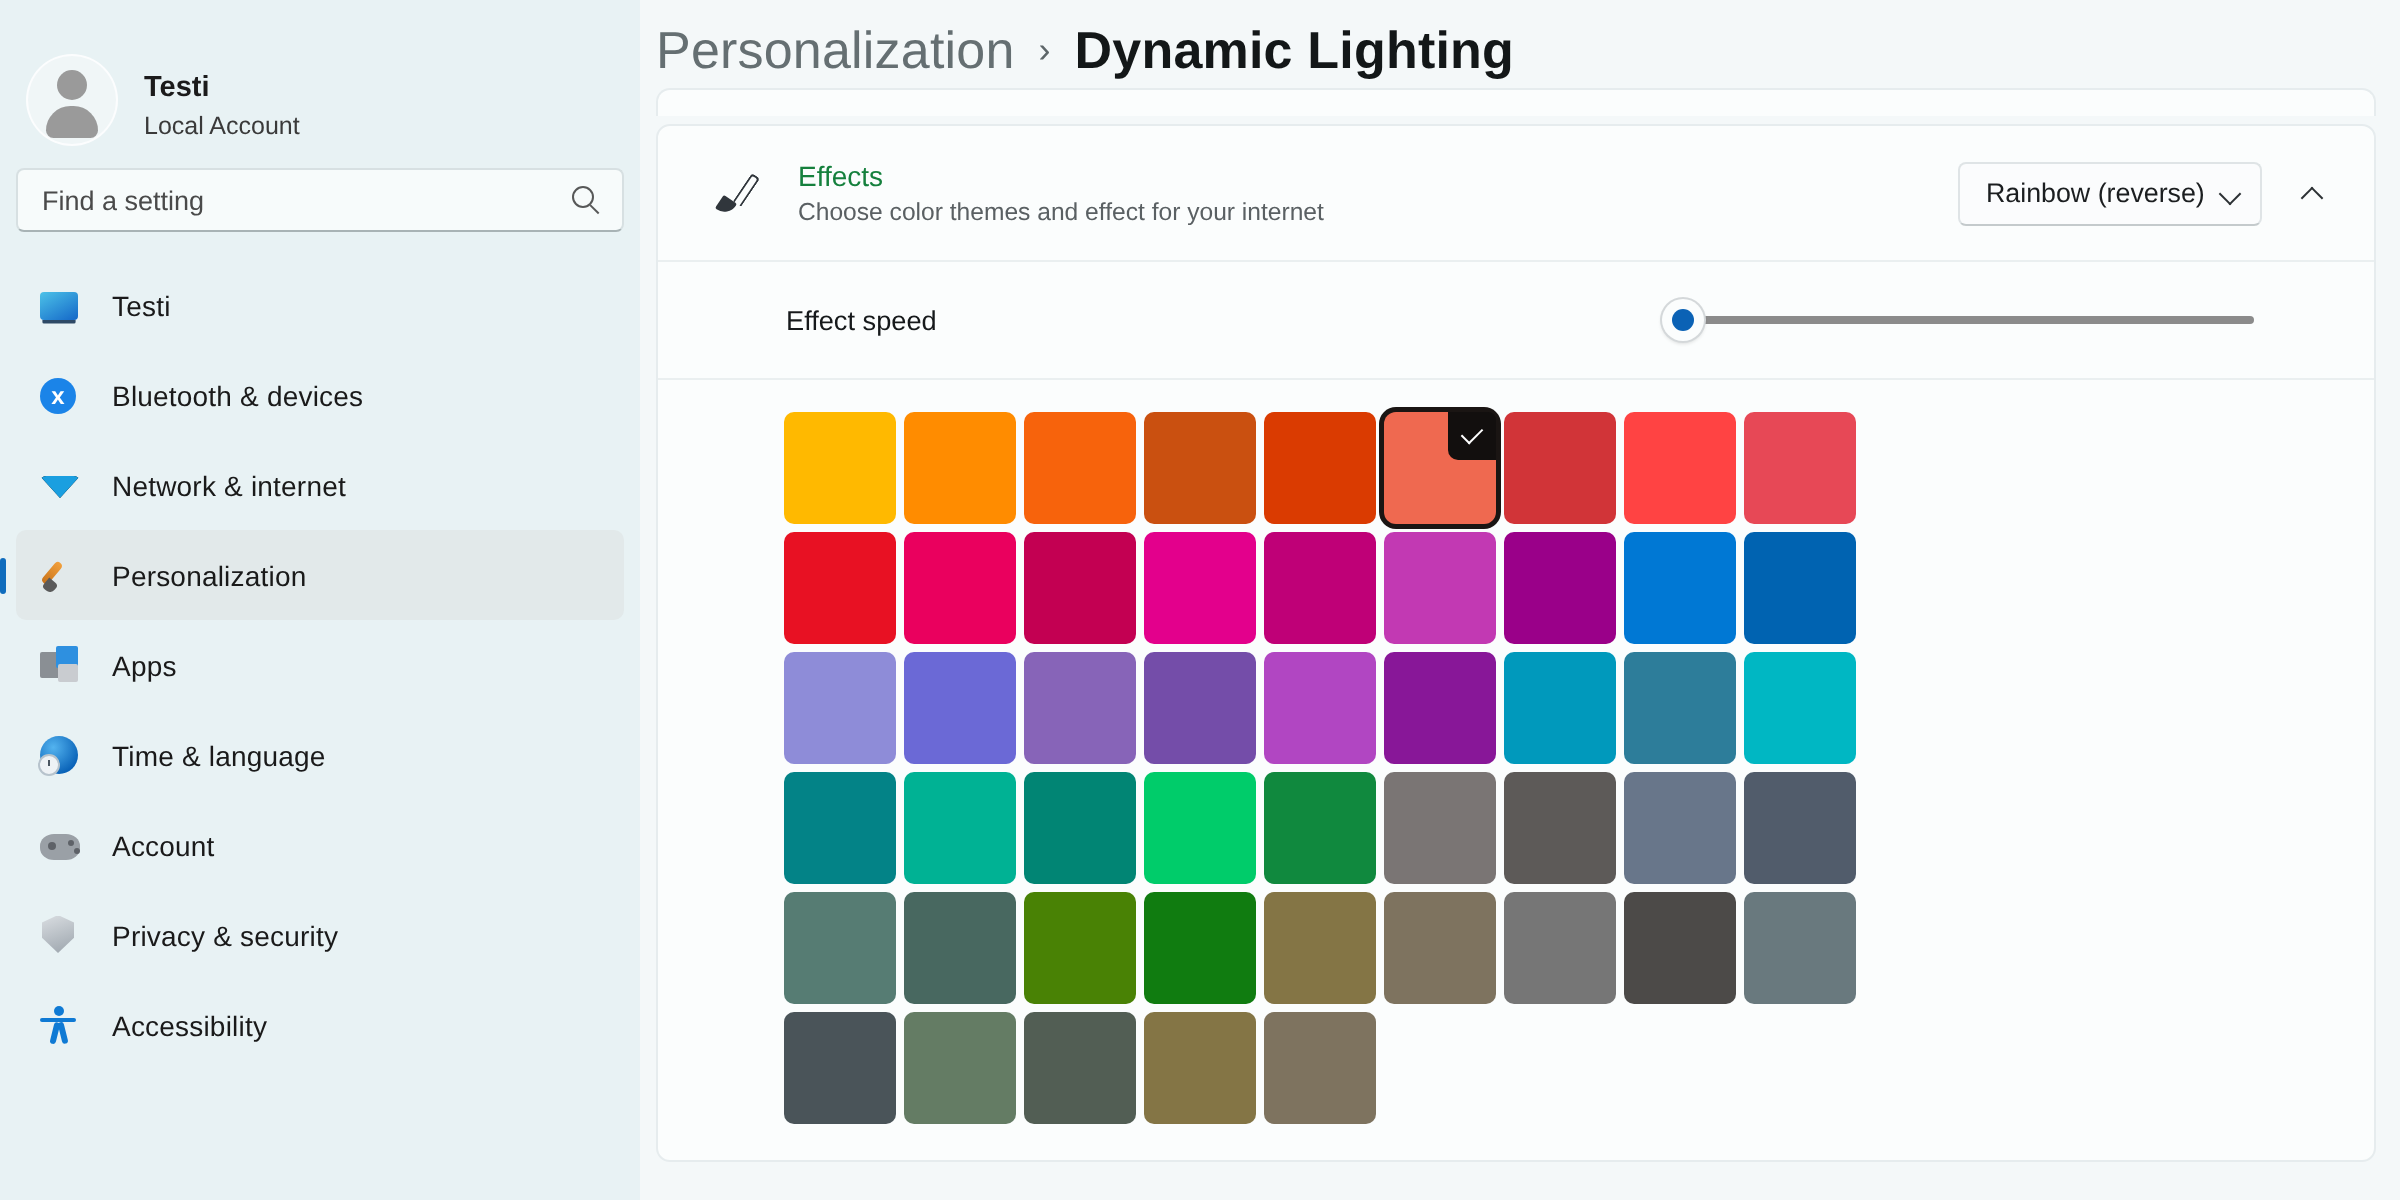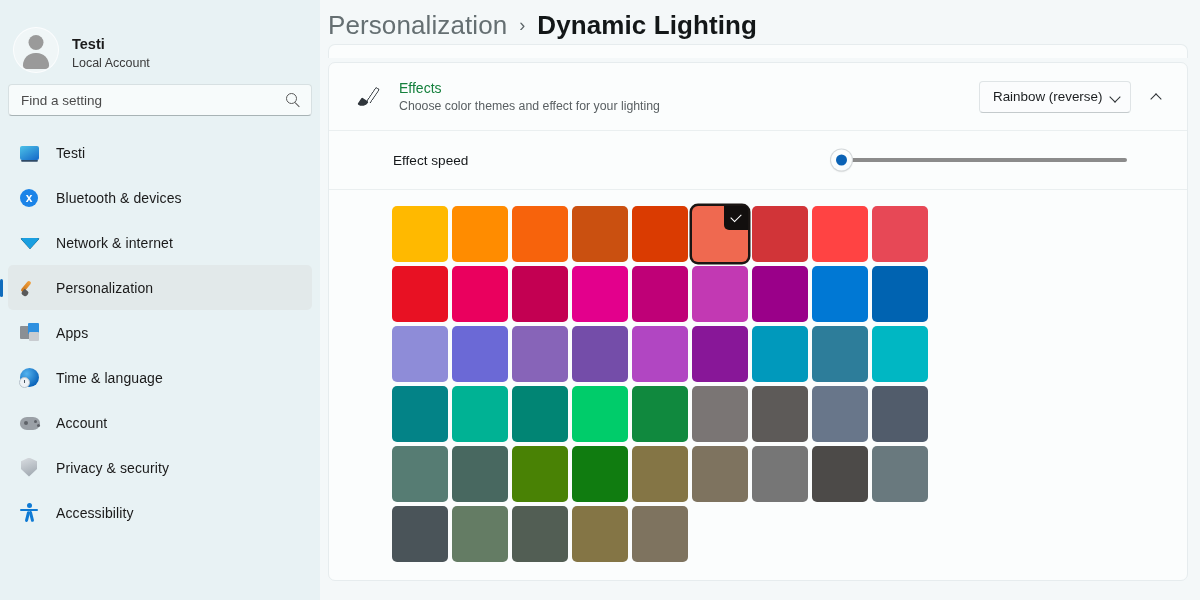--- a/index.html
+++ b/index.html
@@ -403,21 +403,21 @@
 
       <div class="card">
 
         <div class="row-head">
           <div class="brush-ic">
             <div class="shaft"></div>
               <div class="head"></div>
           </div>
           <div class="head-text">
             <div class="head-title">Effects</div>
-            <div class="head-sub">Choose color themes and effect for your lighting</div>
+            <div class="head-sub">Choose color themes and effect for your internet</div>
           </div>
           <div class="dropdown">
             <span class="dd-label">Rainbow (reverse)</span>
             <span class="chev"></span>
           </div>
           <div class="expander">
             <span class="chev up"></span>
           </div>
         </div>
 

